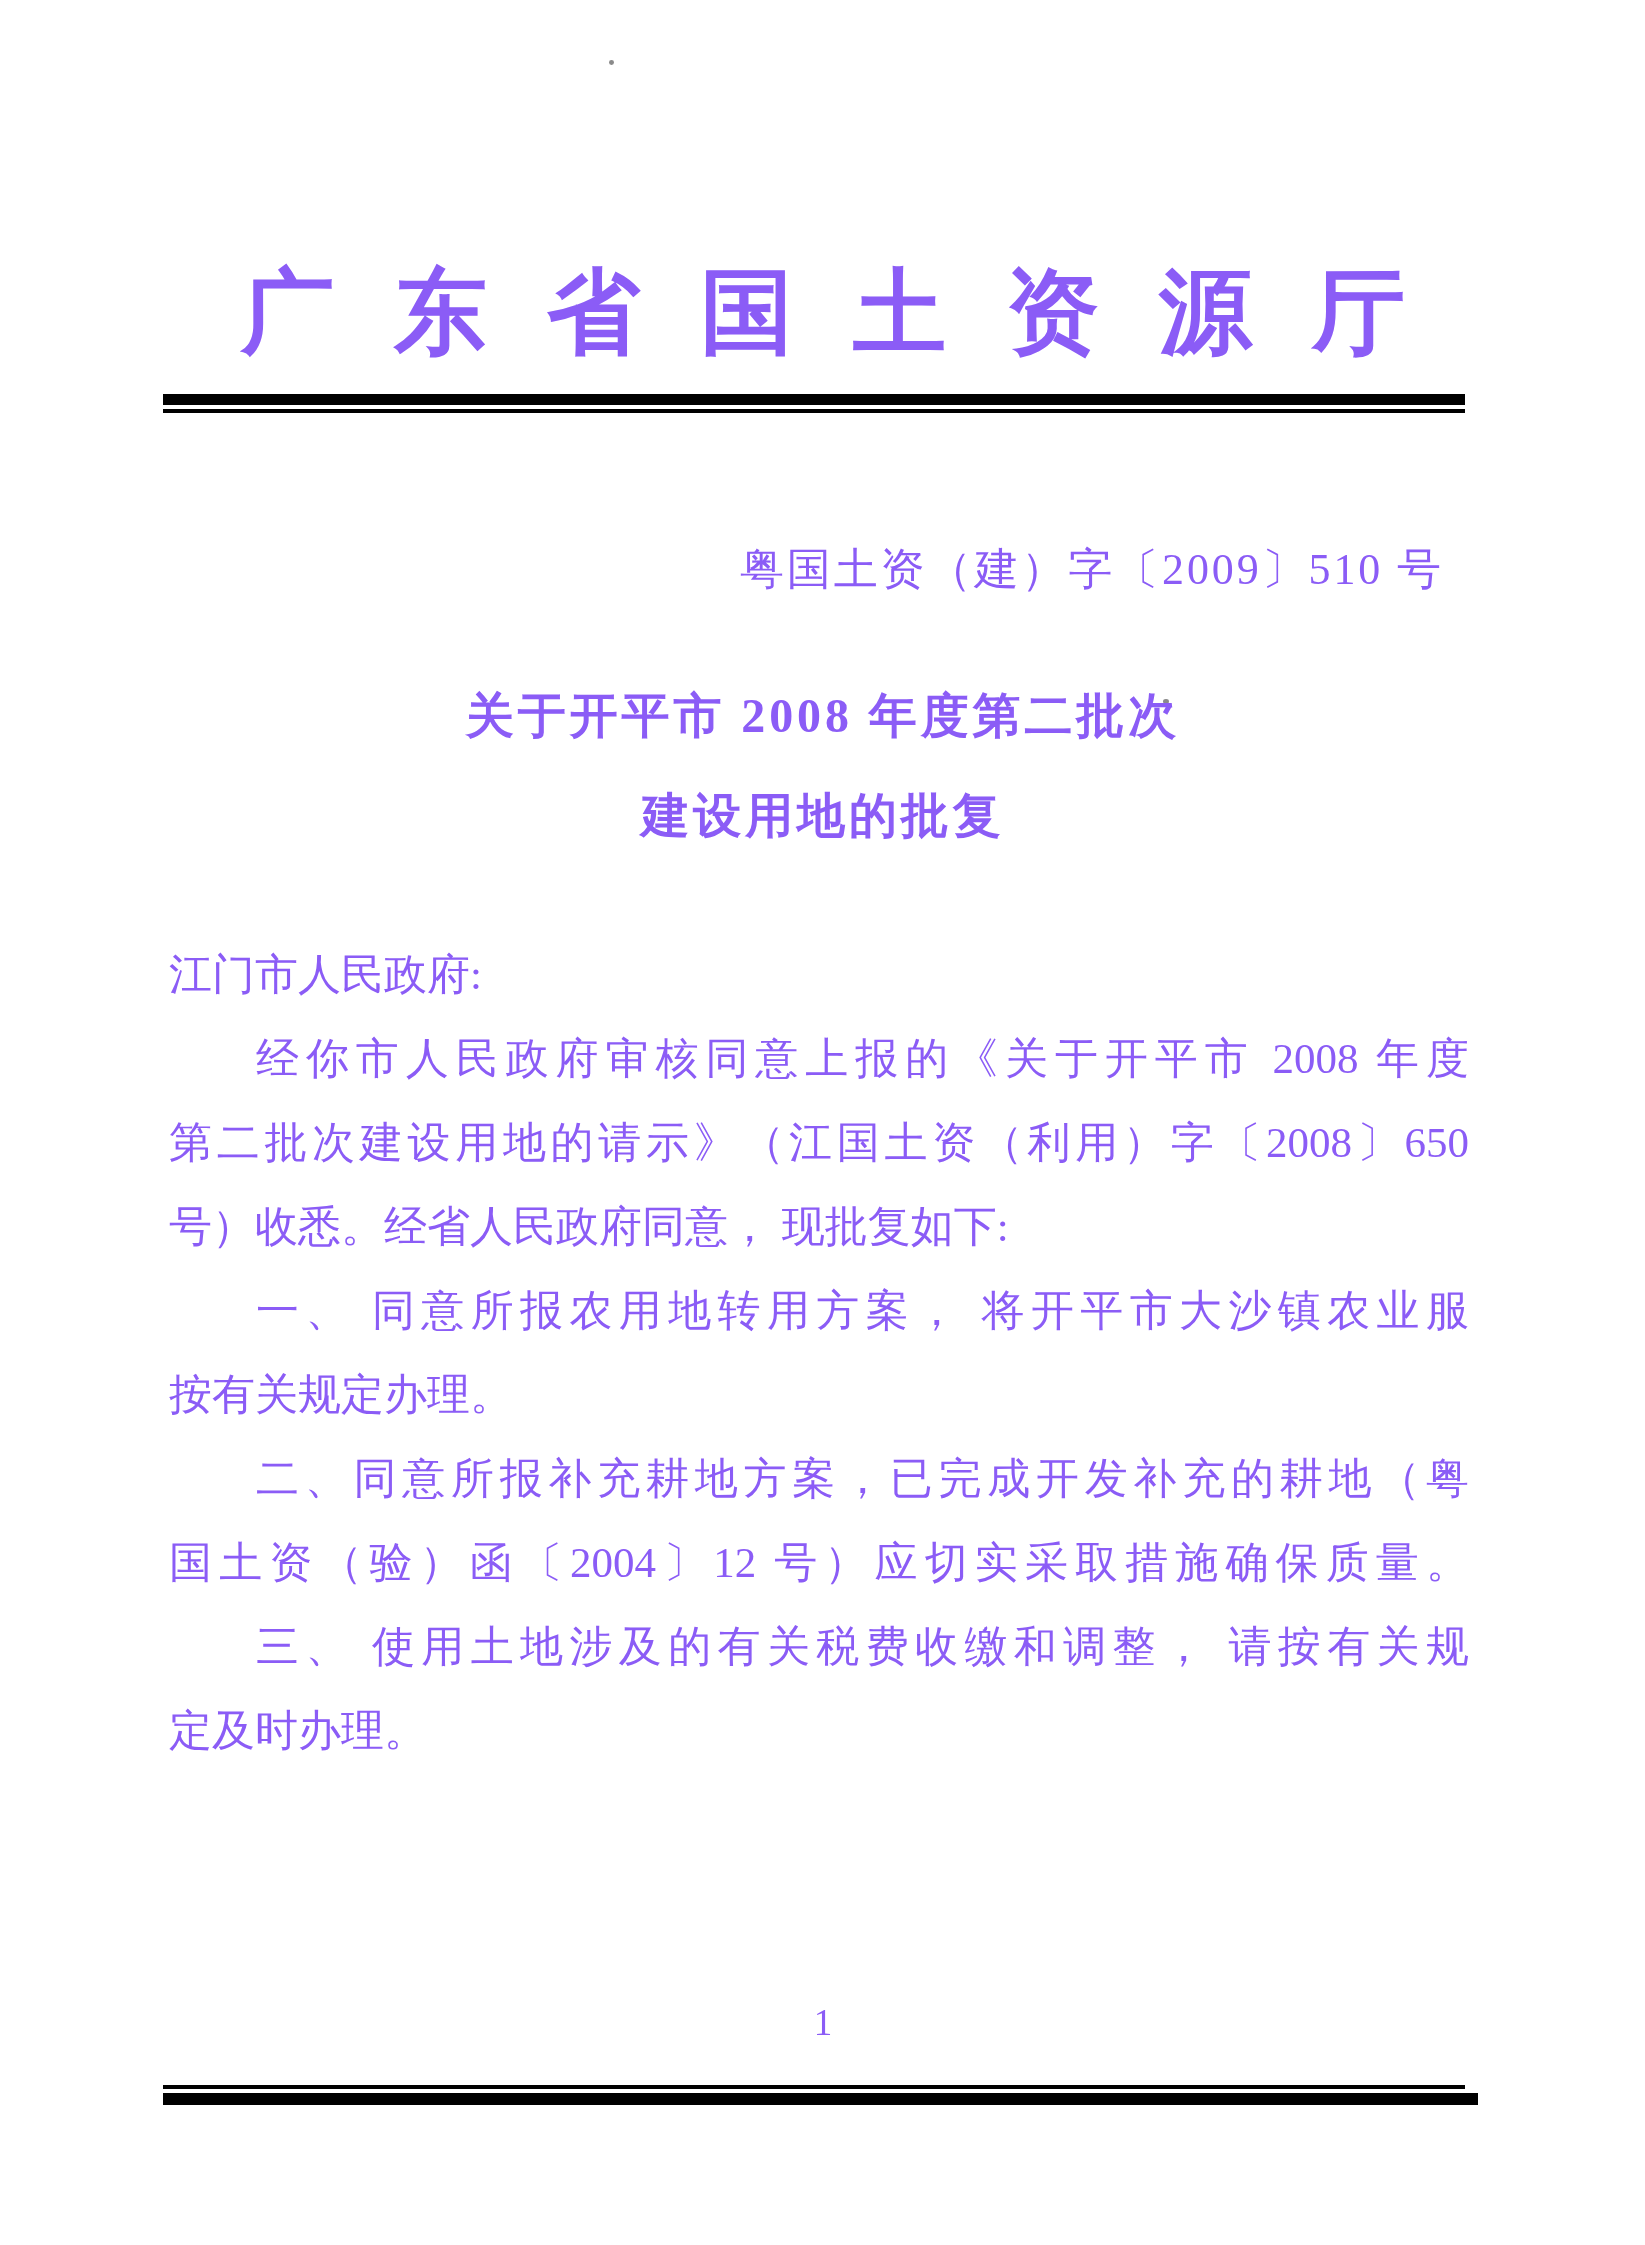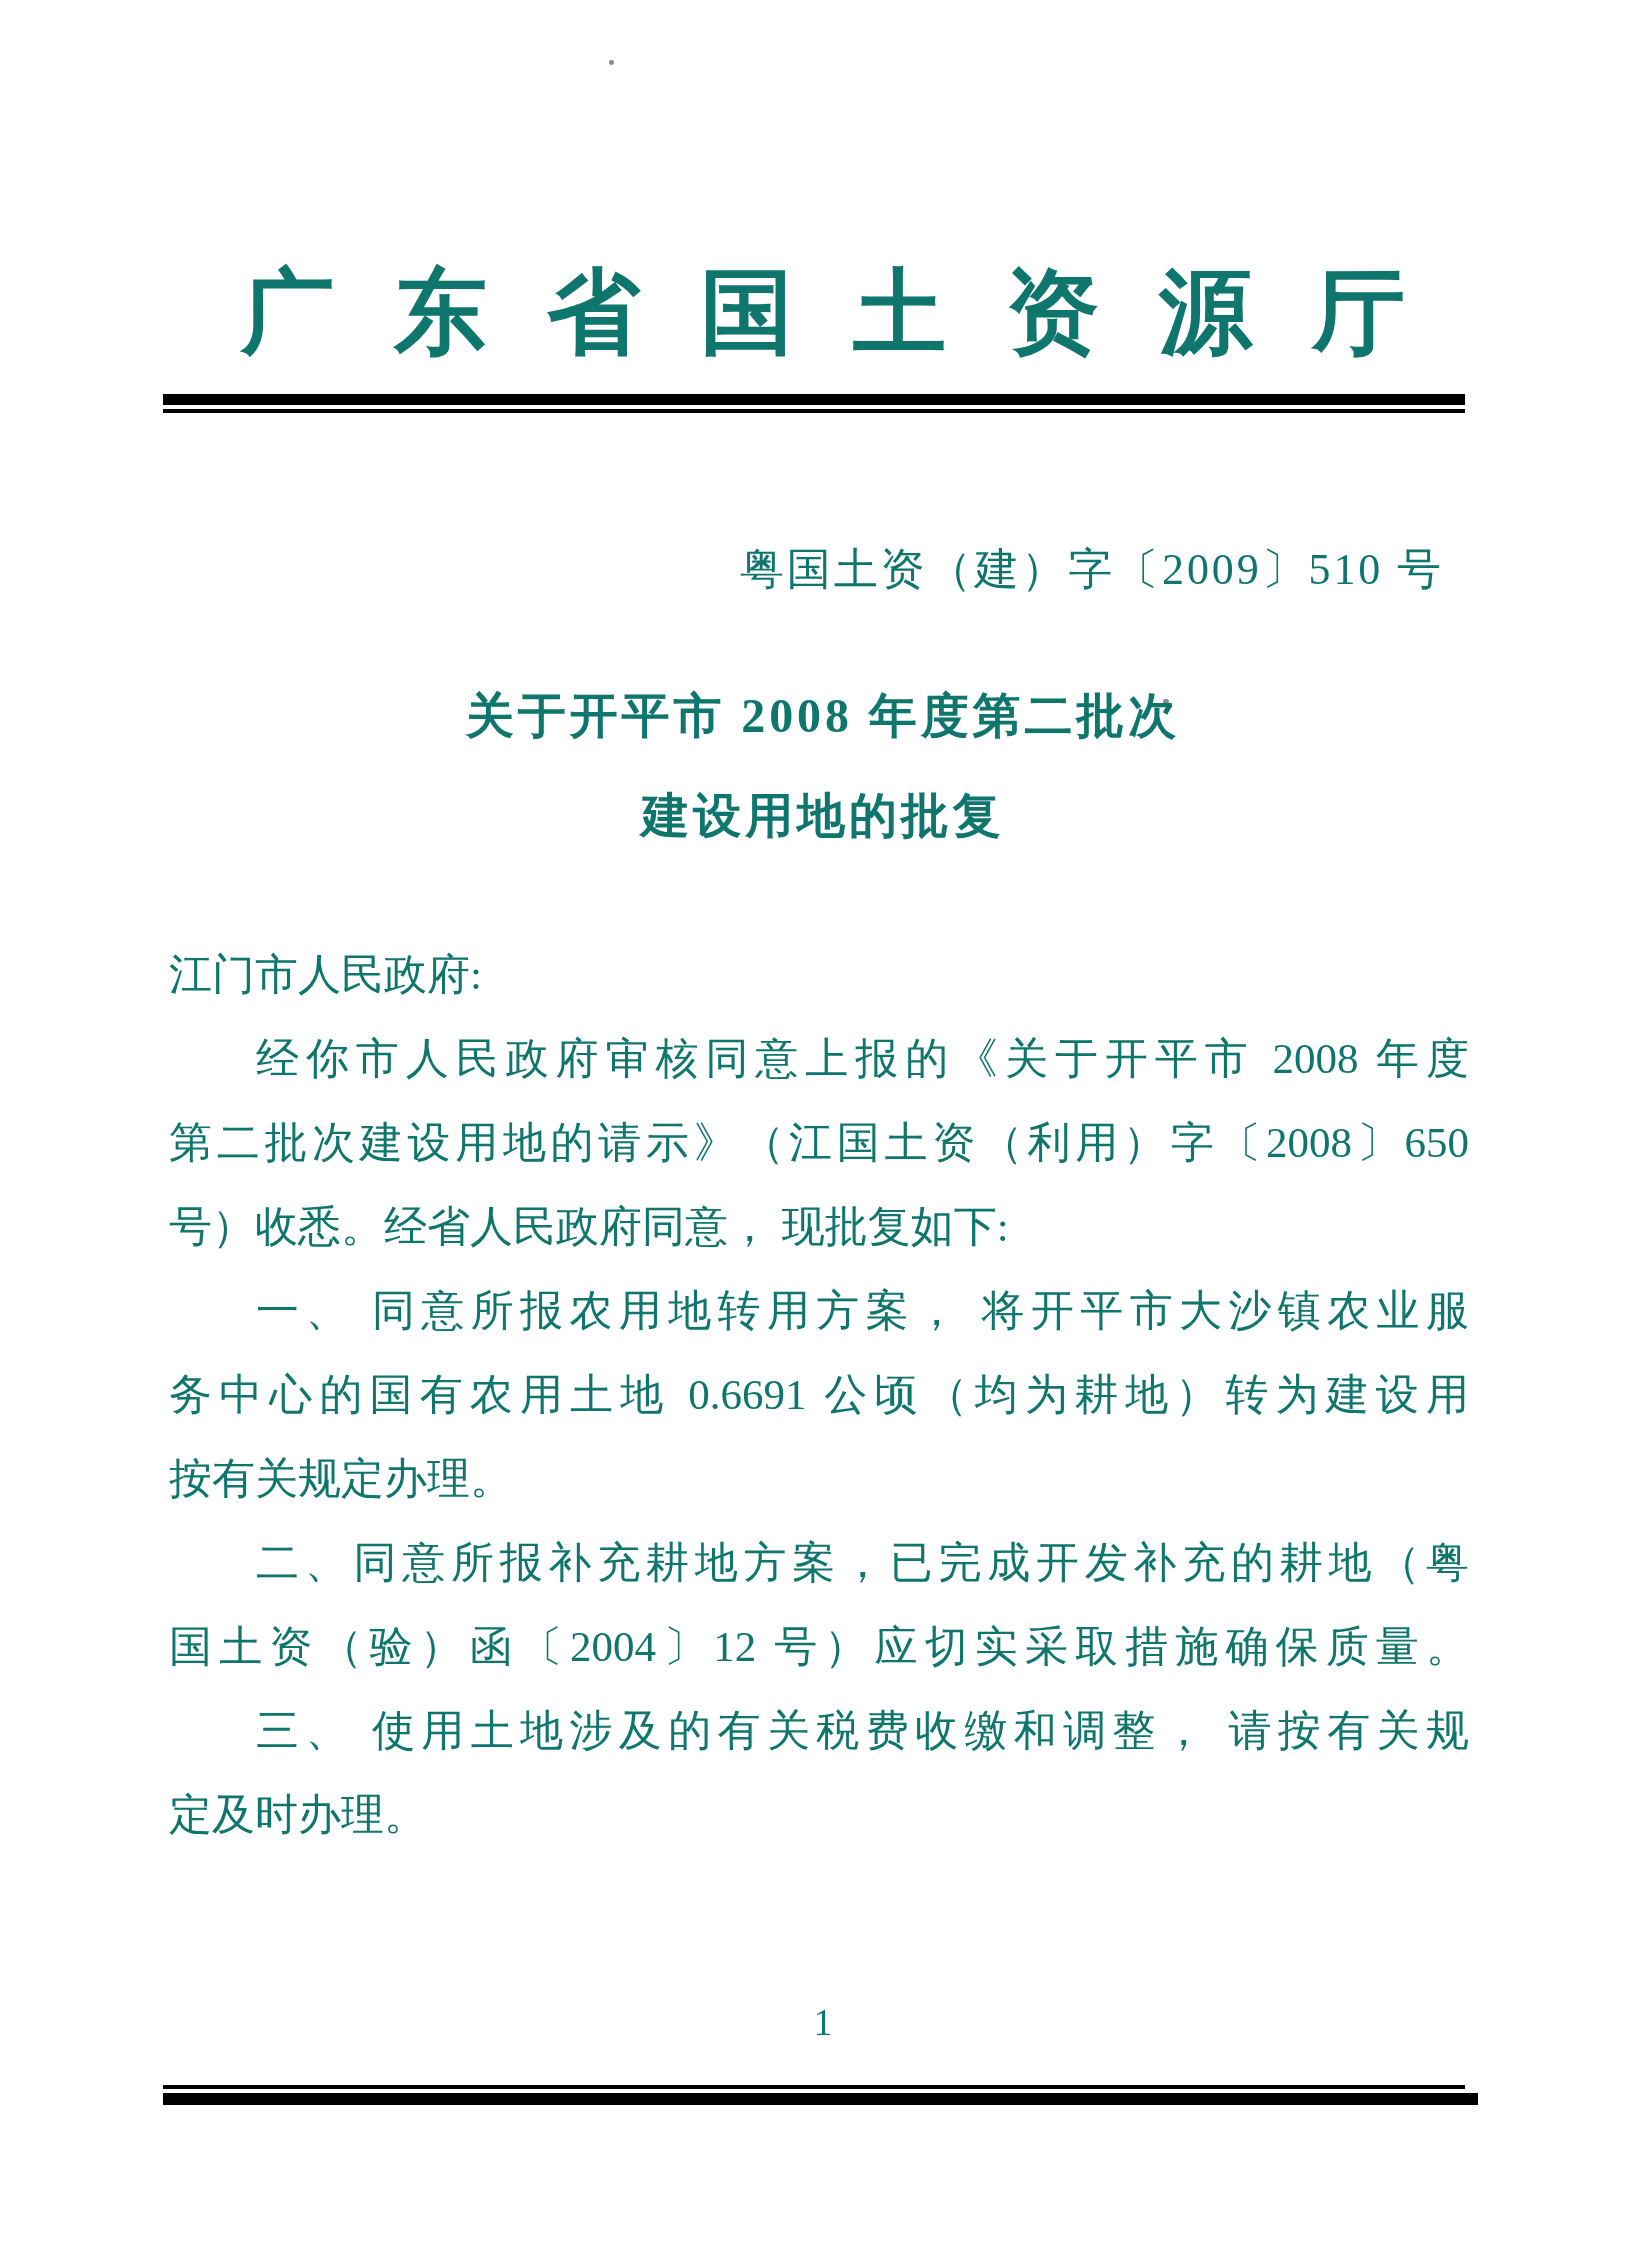--- a/index.html
+++ b/index.html
@@ -7,21 +7,21 @@
     padding: 0;
     background: #ffffff;
   }
   .page {
     position: relative;
     width: 1646px;
     height: 2245px;
     background: #ffffff;
     overflow: hidden;
     font-family: "Liberation Serif", "DejaVu Serif", serif;
-    color: #0f766e;
+    color: #8b5cf6;
     border-radius: 23px;
   }
   
   .agency-header {
     position: absolute;
     top: 250px;
     left: 0;
     width: 100%;
     text-align: center;
     font-size: 93px;
@@ -147,21 +147,20 @@
 
   <div class="body-block">
 
     <div class="line">江门市人民政府:</div>
 
     <div class="line jl ind">经你市人民政府审核同意上报的《关于开平市 2008 年度</div>
     <div class="line jl">第二批次建设用地的请示》（江国土资（利用）字〔2008〕650</div>
     <div class="line">号）收悉。经省人民政府同意， 现批复如下:</div>
 
     <div class="line jl ind">一、 同意所报农用地转用方案， 将开平市大沙镇农业服</div>
-    <div class="line jl">务中心的国有农用土地 0.6691 公顷（均为耕地）转为建设用</div>
     <div class="line">按有关规定办理。</div>
 
     <div class="line jl ind">二、同意所报补充耕地方案，已完成开发补充的耕地（粤</div>
     <div class="line jl">国土资（验）函〔2004〕12 号）应切实采取措施确保质量。</div>
 
     <div class="line jl ind">三、 使用土地涉及的有关税费收缴和调整， 请按有关规</div>
     <div class="line">定及时办理。</div>
 
   </div>
 

